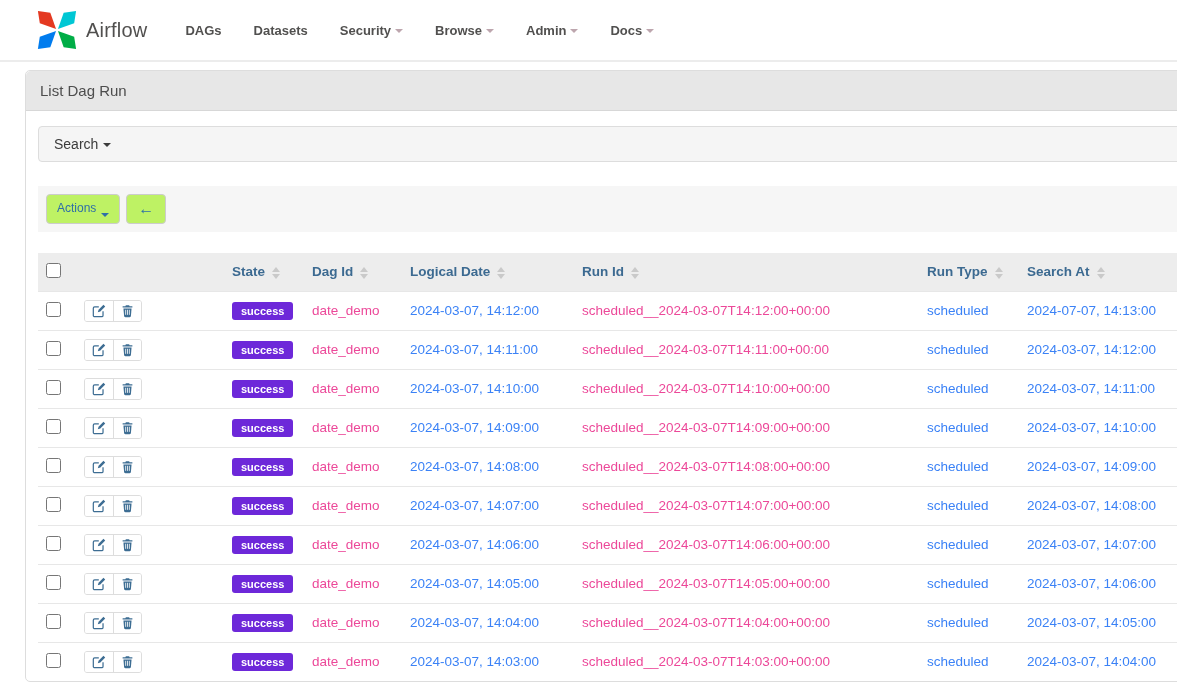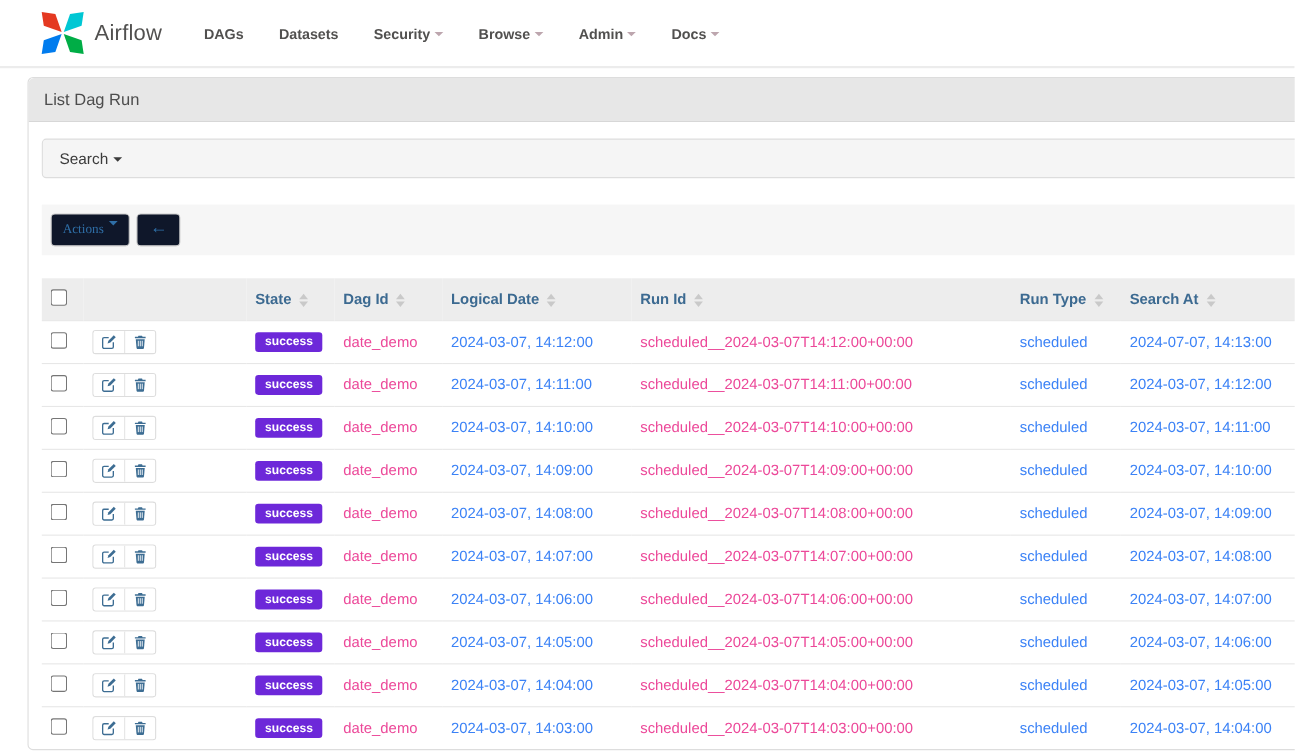--- a/index.html
+++ b/index.html
@@ -26,23 +26,23 @@
   .panel-body { padding:15px 12px 0 12px; }
 
   
   .search-panel { background:#f5f5f5; border:1px solid #ddd; border-radius:4px;
                   padding:9px 15px; font-size:14px; color:#3b3b3b; }
   .search-toggle { color:#3b3b3b; text-decoration:none; cursor:pointer; }
   .search-caret { border-top-color:#3b3b3b; margin-left:5px; }
 
   
   .actions-band { margin-top:24px; background:#f6f6f6; padding:8px 8px; display:flex; gap:6px; }
-  .btn { background:#0f172a; border:1px solid #ccc; border-radius:4px; color:#2f6fa7;
-         font-size:12px; padding:6px 10px; cursor:pointer; font-family:Liberation Serif, serif;
-         display:inline-flex; align-items:flex-start; line-height:1.3; }
+  .btn { background:#bef264; border:1px solid #ccc; border-radius:4px; color:#2f6fa7;
+         font-size:12px; padding:6px 10px; cursor:pointer; font-family:Liberation Sans, sans-serif;
+         display:inline-flex; align-items:flex-end; line-height:1.3; }
   .actions-caret { border-top-color:#2f6fa7; margin-left:5px; }
   .btn-back { font-size:16px; padding:3px 11px; font-weight:bold; }
 
   
   .list-table { margin-top:21px; width:100%; border-collapse:collapse; font-size:13.5px; }
   .list-table thead tr { background:#ededed; }
   .list-table th { text-align:left; padding:10px 8px; color:#3c6a91; font-size:13.5px;
                    white-space:nowrap; cursor:pointer; }
   .list-table td { padding:8px 8px; border-top:1px solid #e7e7e7; height:39px;
                    vertical-align:middle; white-space:nowrap; }

